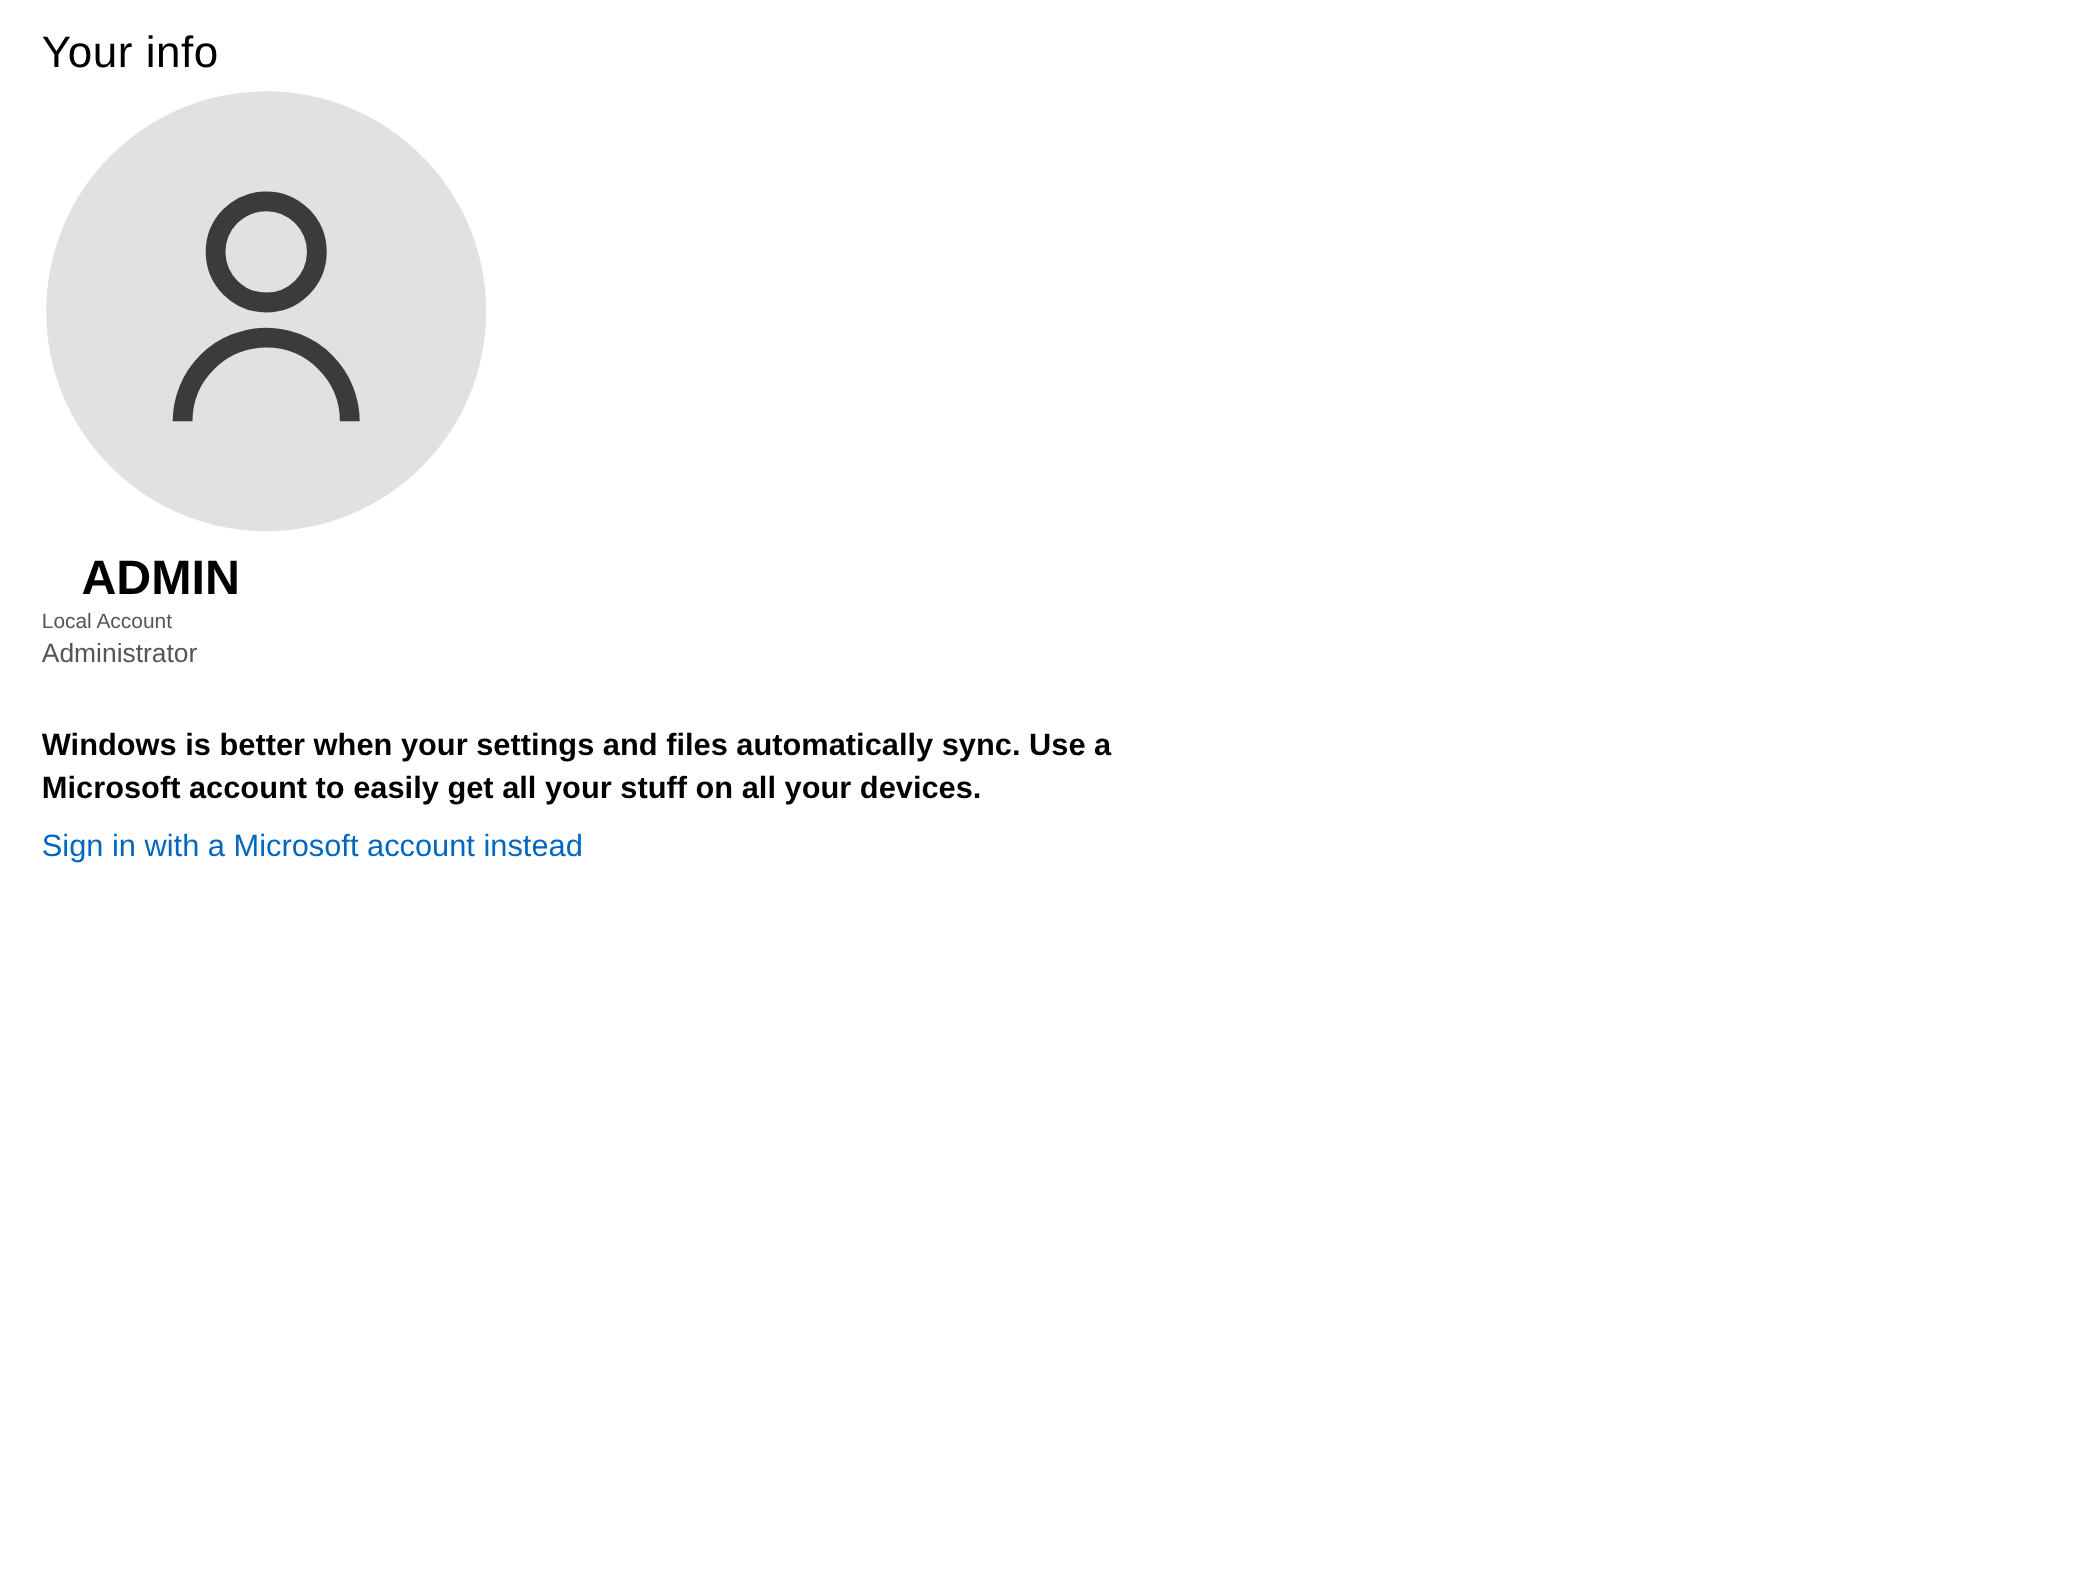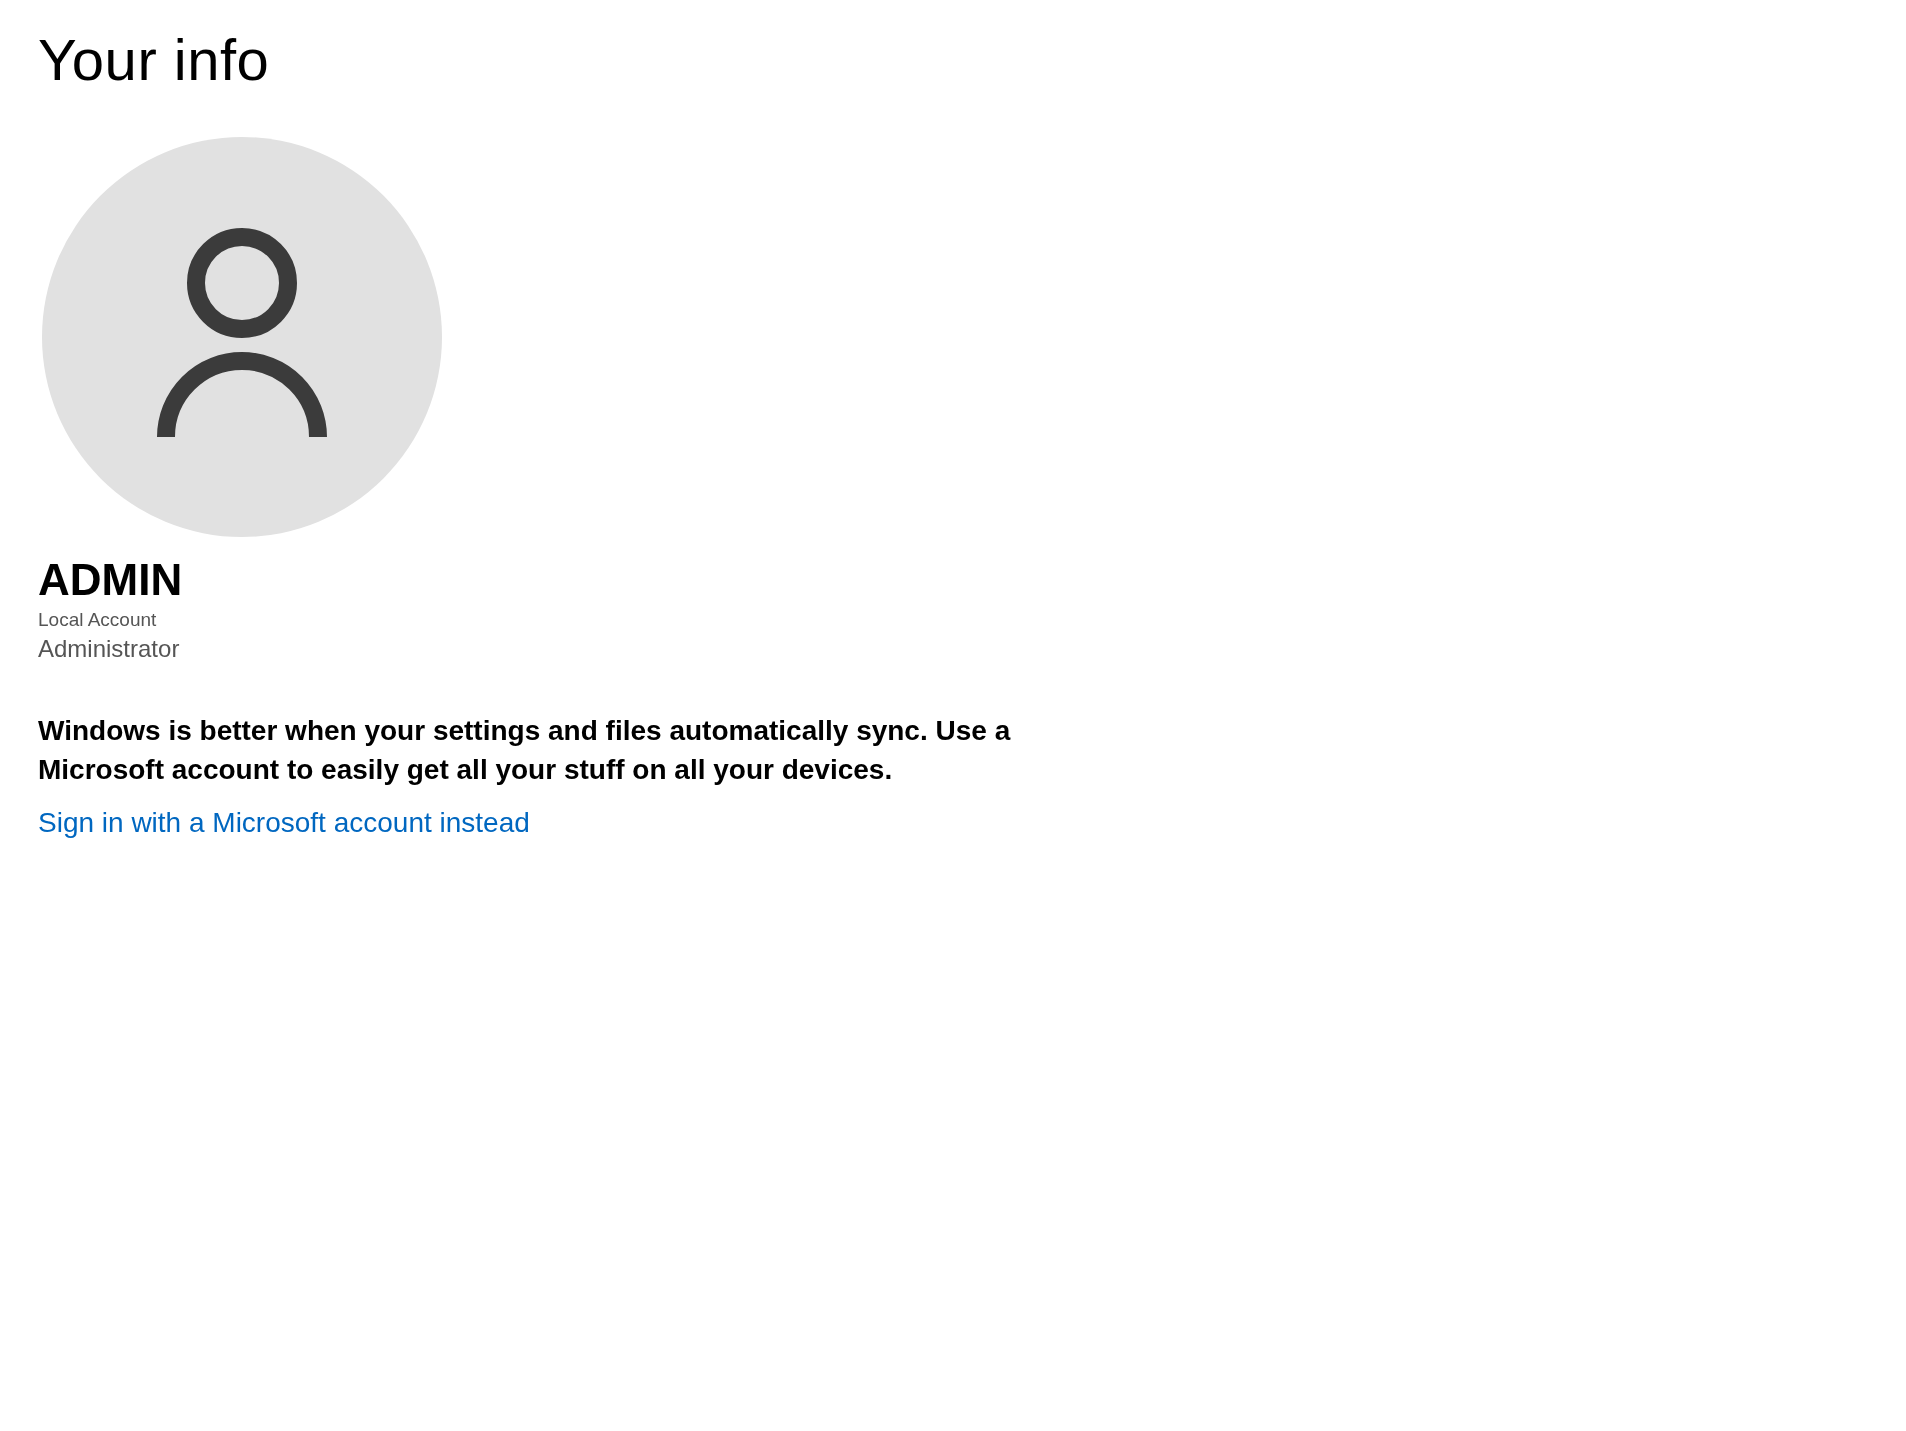--- a/index.html
+++ b/index.html
@@ -8,25 +8,25 @@
       box-sizing: border-box;
     }
     body {
       font-family: "Segoe UI", -apple-system, BlinkMacSystemFont, sans-serif;
       background: #ffffff;
       padding: 26px 38px;
       color: #000000;
       width: 1906px;
     }
     .page-title {
-      font-size: 58px;
+      font-size: 40px;
       font-weight: 300;
       color: #000000;
       letter-spacing: 0.5px;
-      margin-bottom: 44px;
+      margin-bottom: 12px;
     }
     .avatar-container {
       width: 400px;
       height: 400px;
       border-radius: 50%;
       background: #e1e1e1;
       display: flex;
       align-items: center;
       justify-content: center;
       margin-bottom: 18px;
@@ -34,20 +34,21 @@
     }
     .avatar-icon {
       width: 200px;
       height: 220px;
     }
     .account-name {
       font-size: 44px;
       font-weight: 700;
       color: #000000;
       margin-bottom: 2px;
+      margin-left: 36px;
     }
     .account-type {
       font-size: 19px;
       font-weight: 400;
       color: #555555;
       line-height: 1.35;
     }
     .account-role {
       font-size: 24px;
       font-weight: 400;

